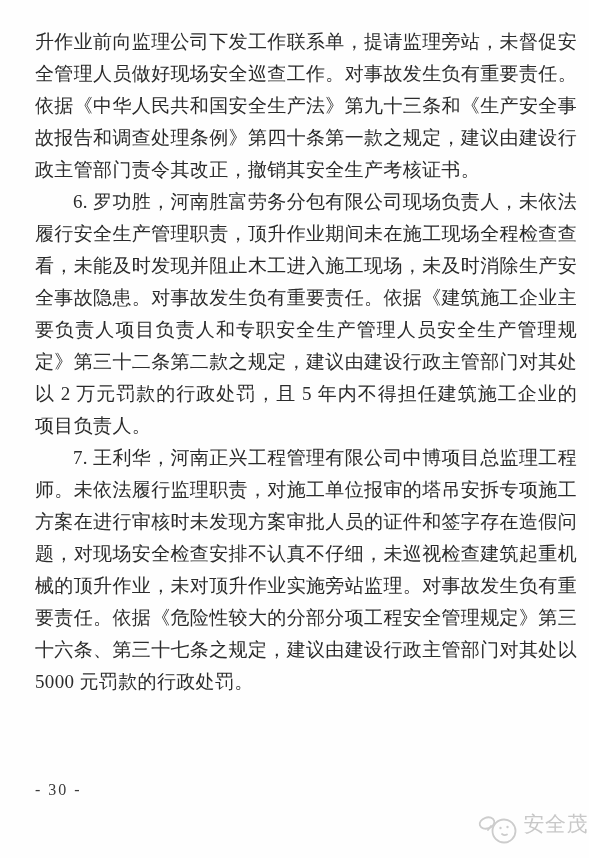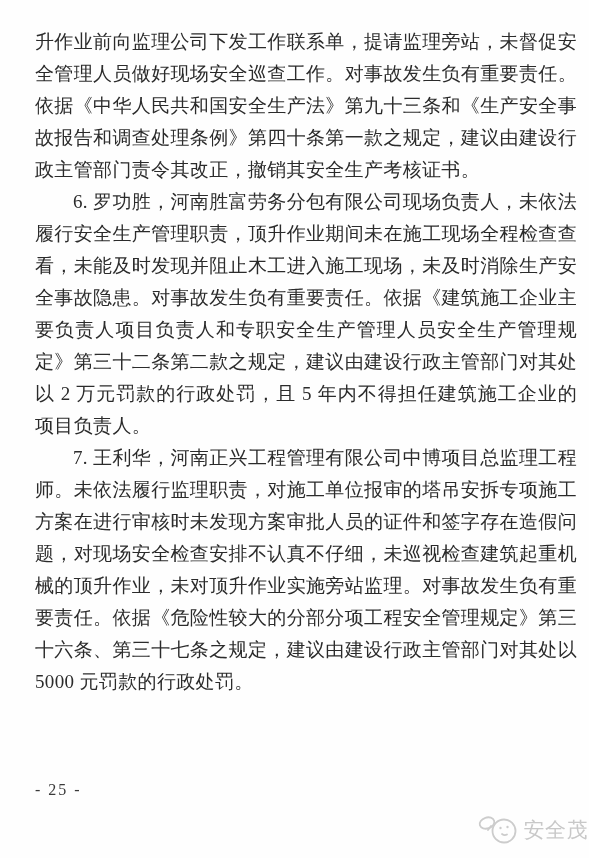--- a/index.html
+++ b/index.html
@@ -43,21 +43,21 @@
     top: 781px;
     font-size: 16px;
     letter-spacing: 2px;
     color: #3a3a3a;
   }
   .watermark {
     position: absolute;
     right: 1px;
     top: 810px;
     display: flex;
-    align-items: center;
+    align-items: flex-start;
     gap: 3px;
     color: #c8c8c8;
   }
   .watermark-label {
     font-size: 21px;
     letter-spacing: 0.5px;
     font-family: "Liberation Sans", "DejaVu Sans", sans-serif;
   }
   .mascot {
     width: 44px;
@@ -69,21 +69,21 @@
 <body>
 
 <div class="page">
 
   <div class="content">
     <p class="para no-indent">升作业前向监理公司下发工作联系单，提请监理旁站，未督促安全管理人员做好现场安全巡查工作。对事故发生负有重要责任。依据《中华人民共和国安全生产法》第九十三条和《生产安全事故报告和调查处理条例》第四十条第一款之规定，建议由建设行政主管部门责令其改正，撤销其安全生产考核证书。</p>
     <p class="para">6. 罗功胜，河南胜富劳务分包有限公司现场负责人，未依法履行安全生产管理职责，顶升作业期间未在施工现场全程检查查看，未能及时发现并阻止木工进入施工现场，未及时消除生产安全事故隐患。对事故发生负有重要责任。依据《建筑施工企业主要负责人项目负责人和专职安全生产管理人员安全生产管理规定》第三十二条第二款之规定，建议由建设行政主管部门对其处以 2 万元罚款的行政处罚，且 5 年内不得担任建筑施工企业的项目负责人。</p>
     <p class="para">7. 王利华，河南正兴工程管理有限公司中博项目总监理工程师。未依法履行监理职责，对施工单位报审的塔吊安拆专项施工方案在进行审核时未发现方案审批人员的证件和签字存在造假问题，对现场安全检查安排不认真不仔细，未巡视检查建筑起重机械的顶升作业，未对顶升作业实施旁站监理。对事故发生负有重要责任。依据《危险性较大的分部分项工程安全管理规定》第三十六条、第三十七条之规定，建议由建设行政主管部门对其处以 5000 元罚款的行政处罚。</p>
   </div>
 
-  <div class="page-number">- 25 -</div>
+  <div class="page-number">- 30 -</div>
 
   <div class="watermark">
     <svg class="mascot" viewBox="0 0 44 40" fill="none" stroke="#cccccc" stroke-width="1.8" stroke-linecap="round">
       <ellipse cx="10" cy="13" rx="7.5" ry="5.5" transform="rotate(-18 10 13)"></ellipse>
       <path d="M14 16 L11 20"></path>
       <circle cx="27" cy="21" r="11.5"></circle>
       <circle cx="23.5" cy="18" r="1.2" fill="#cccccc" stroke="none"></circle>
       <circle cx="30.5" cy="17" r="1.2" fill="#cccccc" stroke="none"></circle>
       <path d="M25 24 q2.5 2 5 0.5"></path>
     </svg>

